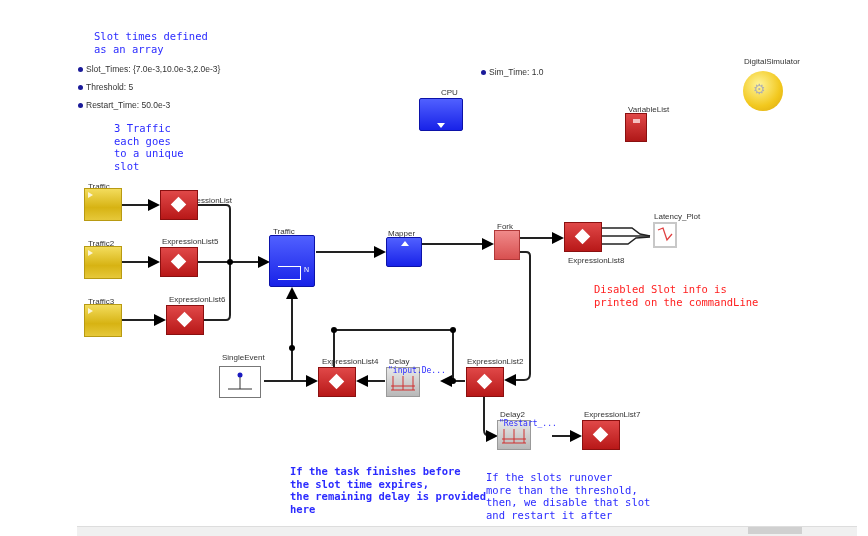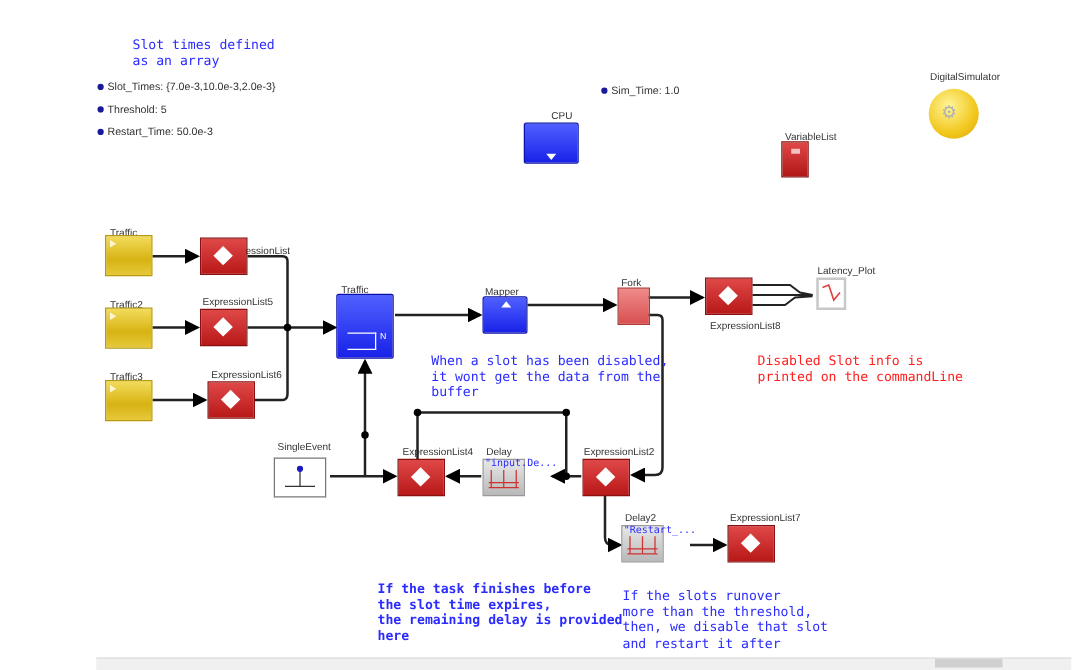--- a/index.html
+++ b/index.html
@@ -1,18 +1,18 @@
 <!DOCTYPE html>
 <html><head>
 <meta charset="utf-8">
 <style>
   html, body { margin:0; padding:0; background:#ffffff; }
   body { width:868px; height:536px; position:relative; overflow:hidden; font-family:"Liberation Sans", sans-serif; }
   .canvas { position:absolute; left:0; top:0; width:868px; height:536px; }
-  .mono { font-family:"DejaVu Sans Mono", "Liberation Mono", monospace; font-size:10.5px; line-height:12.5px; color:#2b2bff; white-space:pre; position:absolute;margin-left:12px; }
+  .mono { font-family:"DejaVu Sans Mono", "Liberation Mono", monospace; font-size:10.5px; line-height:12.5px; color:#2b2bff; white-space:pre; position:absolute; }
   .red { color:#ff2020; }
   .param { position:absolute; font-size:8.5px; color:#333; white-space:nowrap; }
   .param .dot { display:inline-block; width:5px; height:5px; border-radius:50%; background:#1a1a99; margin-right:3px; vertical-align:middle; }
   .lbl { position:absolute; font-size:8px; color:#333; white-space:nowrap; }
   .block { position:absolute; box-sizing:border-box; }
   .traffic { background:linear-gradient(#f3dc5c,#d7b313 60%, #e6c83a); border:1px solid #b89a12; width:38px; height:33px; }
   .traffic .play { position:absolute; left:3px; top:3px; width:0; height:0; border-left:5px solid #fff; border-top:3px solid transparent; border-bottom:3px solid transparent; opacity:.8; }
   .expr { background:linear-gradient(#e04848,#b81818); border:1px solid #8a1010; width:38px; height:30px; }
   .expr .diamond { position:absolute; left:12px; top:8px; width:11px; height:11px; background:#fff; transform:rotate(45deg); }
   .blue { background:linear-gradient(#5060ff,#1822e8); border:1px solid #0c12a8; }
@@ -76,23 +76,24 @@
       <circle cx="230" cy="262" r="3"></circle>
       <circle cx="292" cy="348" r="3"></circle>
       <circle cx="334" cy="330" r="3"></circle>
       <circle cx="453" cy="330" r="3"></circle>
       <circle cx="453" cy="381" r="3"></circle>
     </g>
   </svg>
 
   <div class="mono" style="left:94px;top:30px;">Slot times defined
 as an array</div>
-  <div class="mono" style="left:333px;top:283px;">When a slot has been disabled,
-it wont get the data from the
-buffer</div>
+  <div class="mono" style="left:114px;top:122px;">3 Traffic
+each goes
+to a unique
+slot</div>
   <div class="mono red" style="left:594px;top:283px;">Disabled Slot info is
 printed on the commandLine</div>
   <div class="mono" style="left:290px;top:465px;font-weight:bold;">If the task finishes before
 the slot time expires,
 the remaining delay is provided
 here</div>
   <div class="mono" style="left:486px;top:471px;">If the slots runover
 more than the threshold,
 then, we disable that slot
 and restart it after</div>

